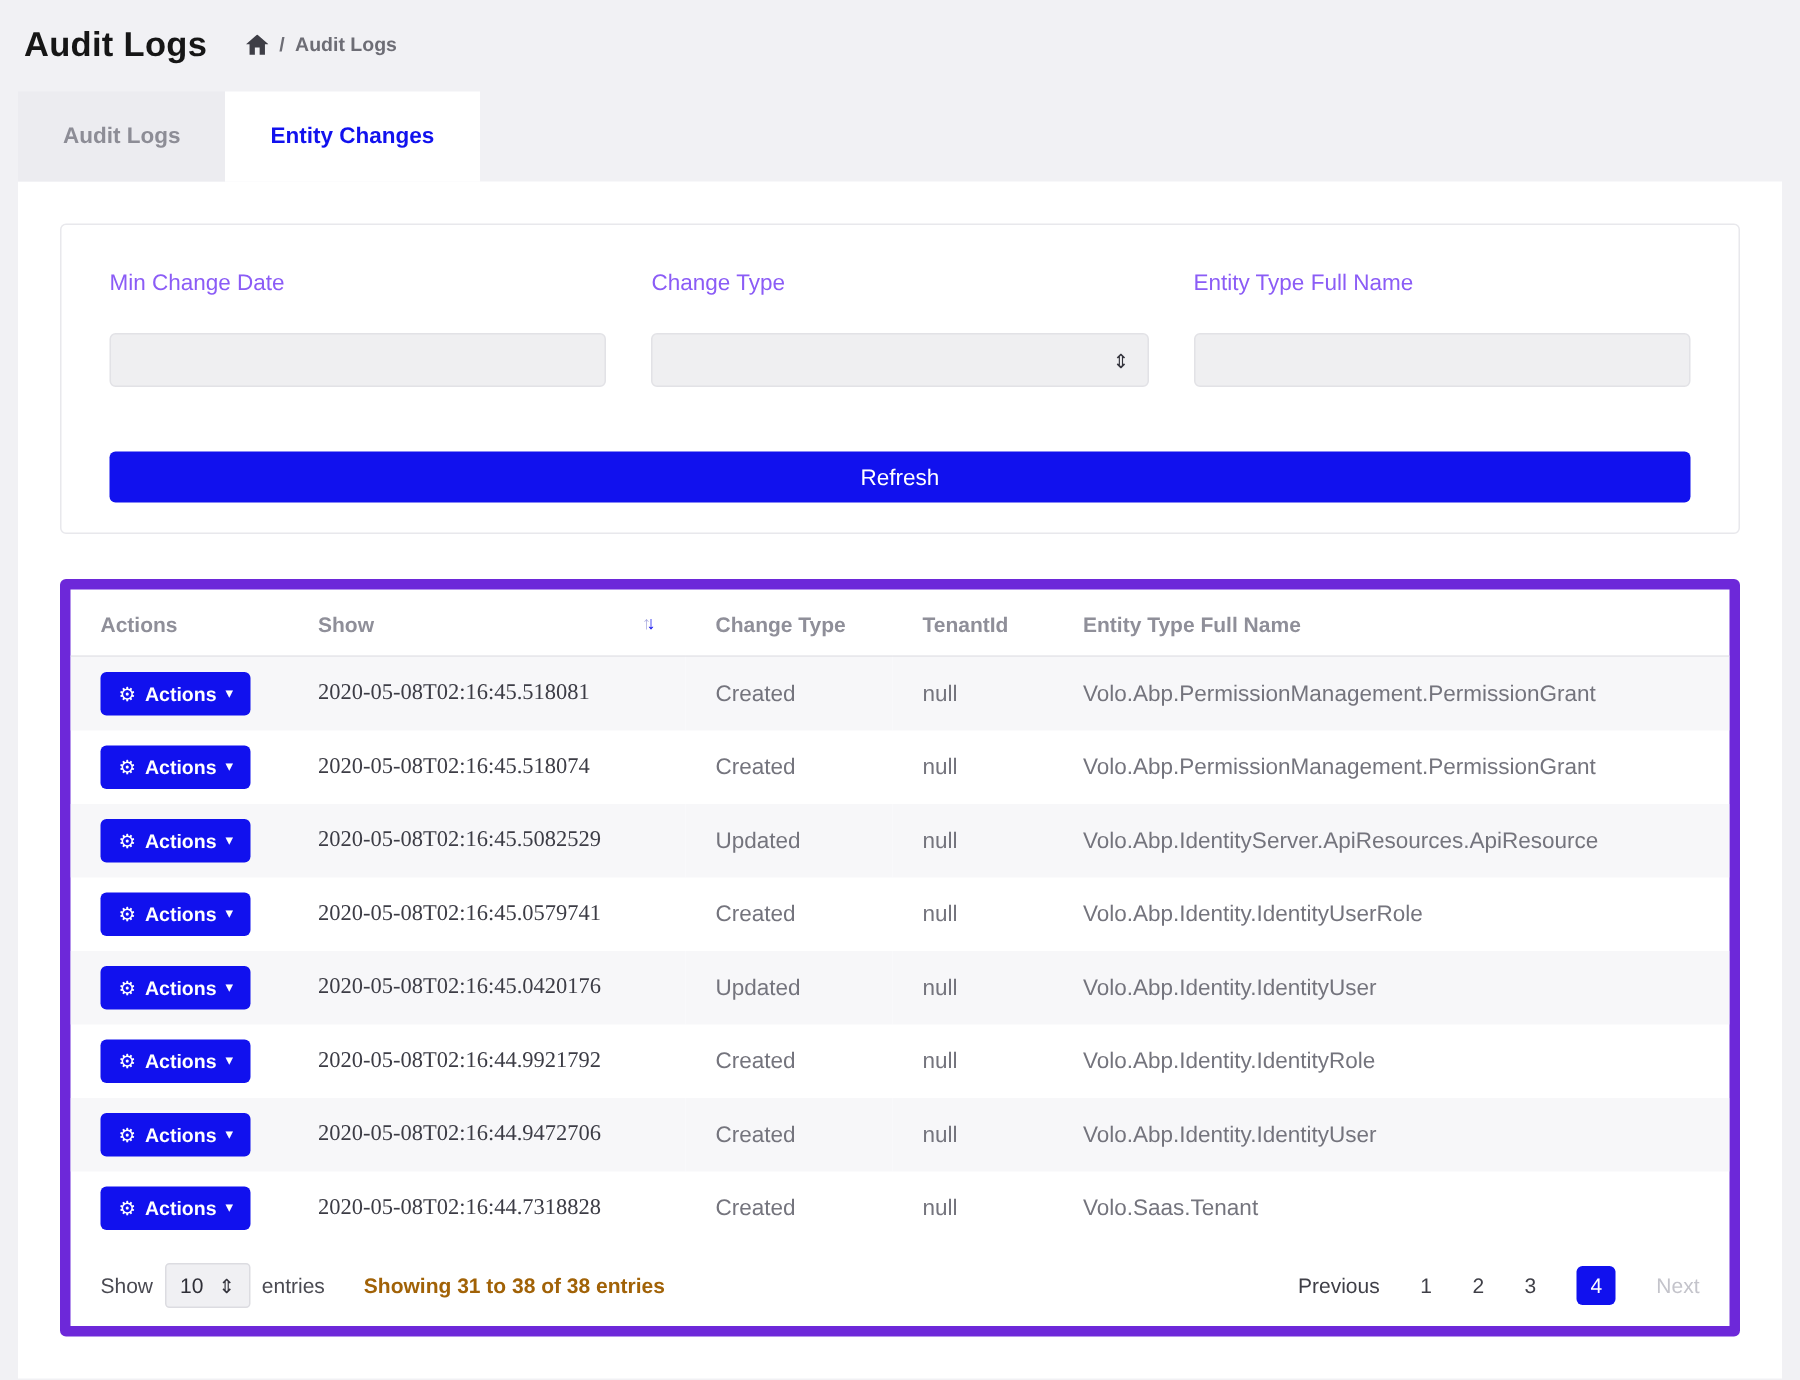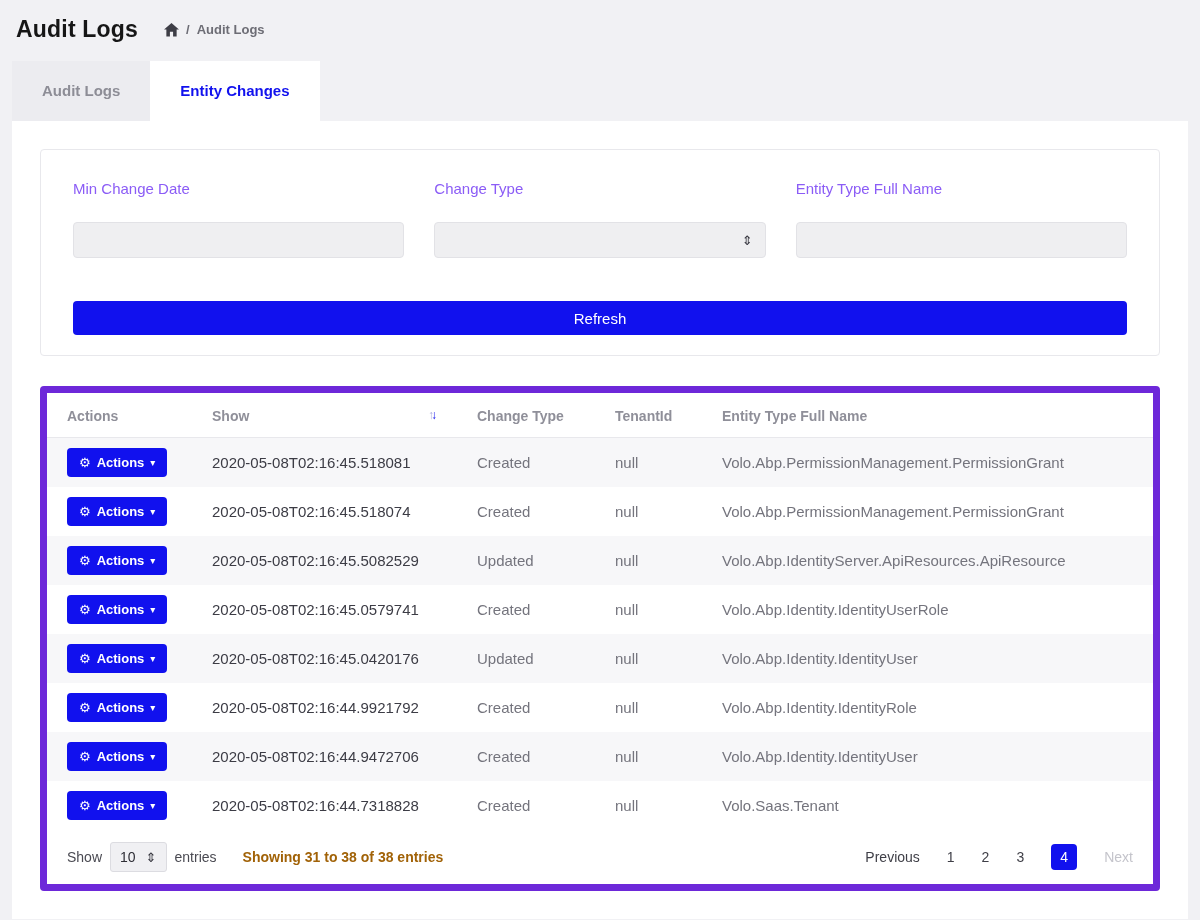--- a/index.html
+++ b/index.html
@@ -49,21 +49,21 @@
   }
 
   .table-card { margin-top: 30px; border: 7px solid #6d28d9; border-radius: 4px; overflow: hidden; background: #fff; }
   table { width: 100%; border-collapse: collapse; }
   th {
     text-align: left; padding: 15px 20px 13px 20px;
     font-size: 14px; font-weight: bold; color: #8f8f99;
     border-bottom: 1px solid #e8e8ec; white-space: nowrap;
   }
   td { padding: 10px 20px; font-size: 15px; color: #74747d; white-space: nowrap; }
-  td.time-cell { color: #3c3c45; }
+  td.time-cell { color: #3c3c45; font-family: Liberation Serif, serif; }
   tbody tr:nth-child(odd) { background: #f7f7f9; }
 
   .actions-button {
     display: inline-flex; align-items: center; gap: 6px;
     background: var(--primary, #1111ee); color: #fff;
     border: none; border-radius: 4px; padding: 7px 12px;
     font-size: 13px; font-weight: bold; font-family: inherit; cursor: pointer;
   }
   .actions-button .gear { font-size: 13px; line-height: 1; }
   .actions-button .caret { font-size: 10px; line-height: 1; }

